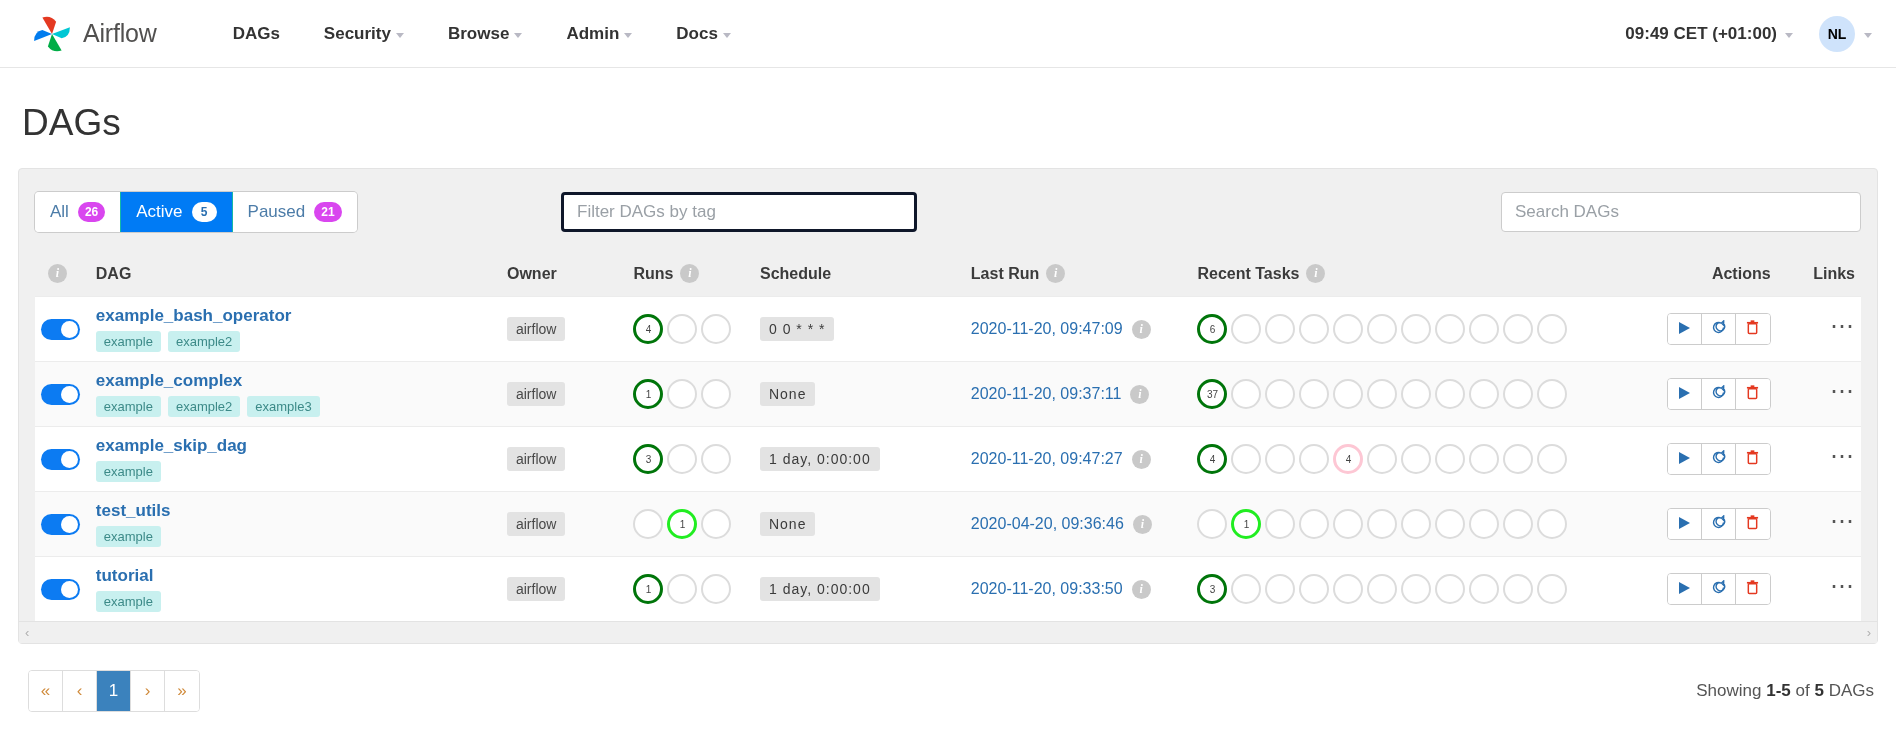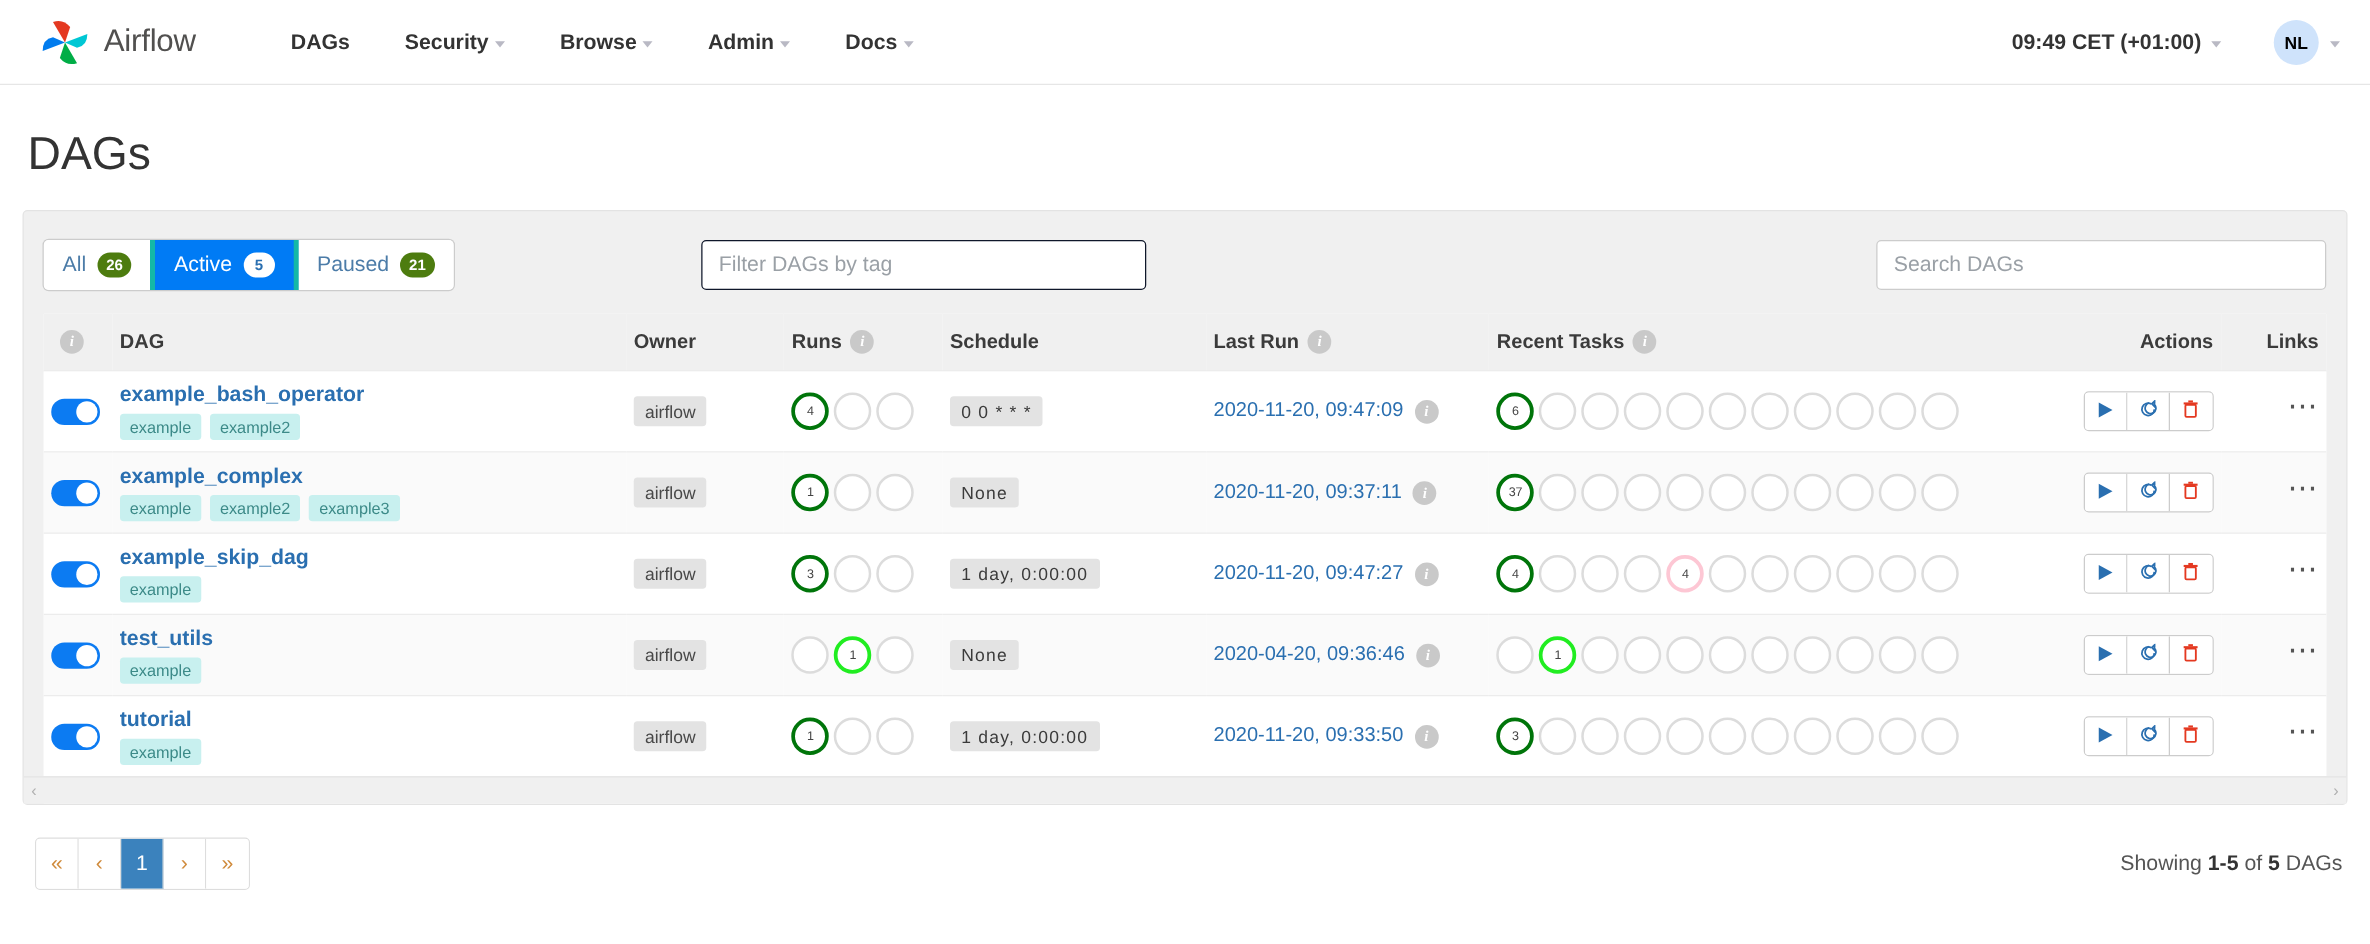--- a/index.html
+++ b/index.html
@@ -33,21 +33,21 @@
   }
   .caret {
     width: 0; height: 0;
     border-left: 4px solid transparent;
     border-right: 4px solid transparent;
     border-top: 5px solid #b9b9c4;
     display: inline-block;
     margin-top: 3px;
   }
 
-  .nav-right { margin-left: auto; display: flex; align-items: center; gap: 42px; }
+  .nav-right { margin-left: auto; display: flex; align-items: center; gap: 26px; }
   .clock { font-size: 17px; font-weight: bold; color: #333; display: flex; align-items: center; gap: 8px; cursor: pointer; }
   .avatar-wrap { display: flex; align-items: center; gap: 9px; cursor: pointer; }
   .avatar {
     width: 36px; height: 36px; border-radius: 50%;
     background: #cfe3fb; color: #000000;
     font-size: 14px; font-weight: bold;
     display: flex; align-items: center; justify-content: center;
   }
 
   
@@ -66,37 +66,37 @@
 
   
   .filterbar { display: flex; align-items: center; height: 42px; position: relative; }
   .btn-group { display: flex; border-radius: 4px; overflow: hidden; box-shadow: 0 0 0 1px #ccc; }
   .fbtn {
     background: #fff; border: none;
     padding: 0 15px; height: 40px;
     font-size: 17px; color: #4c7ca8;
     display: flex; align-items: center; gap: 9px;
     cursor: pointer; font-family: inherit;
-    border-right: 4px solid #14b8a6;
+    border-right: 1px solid #14b8a6;
   }
   .fbtn:last-child { border-right: none; }
   .fbtn.active { background: #007bf5; color: #fff; }
   .pill {
-    background: #4d7c0f; color: #fff;
+    background: #d946ef; color: #fff;
     border-radius: 10px; min-width: 25px; height: 20px;
     font-size: 12px; font-weight: bold;
     display: flex; align-items: center; justify-content: center;
     padding: 0 7px;
   }
   .fbtn.active .pill { background: #fff; color: #2a6fb0; }
 
   .tag-filter {
     position: absolute; left: 526px; width: 356px;
     height: 40px; background: #fff;
-    border: 1px solid #0f172a; border-radius: 4px;
+    border: 3px solid #0f172a; border-radius: 4px;
     font-size: 17px; color: #555; padding: 0 13px;
     font-family: inherit; outline: none;
   }
   .tag-filter::placeholder { color: #9aa0a6; }
   .search-dags {
     position: absolute; right: 0; width: 360px;
     height: 40px; background: #fff;
     border: 1px solid #ccc; border-radius: 4px;
     font-size: 17px; color: #555; padding: 0 13px;
     font-family: inherit; outline: none;

